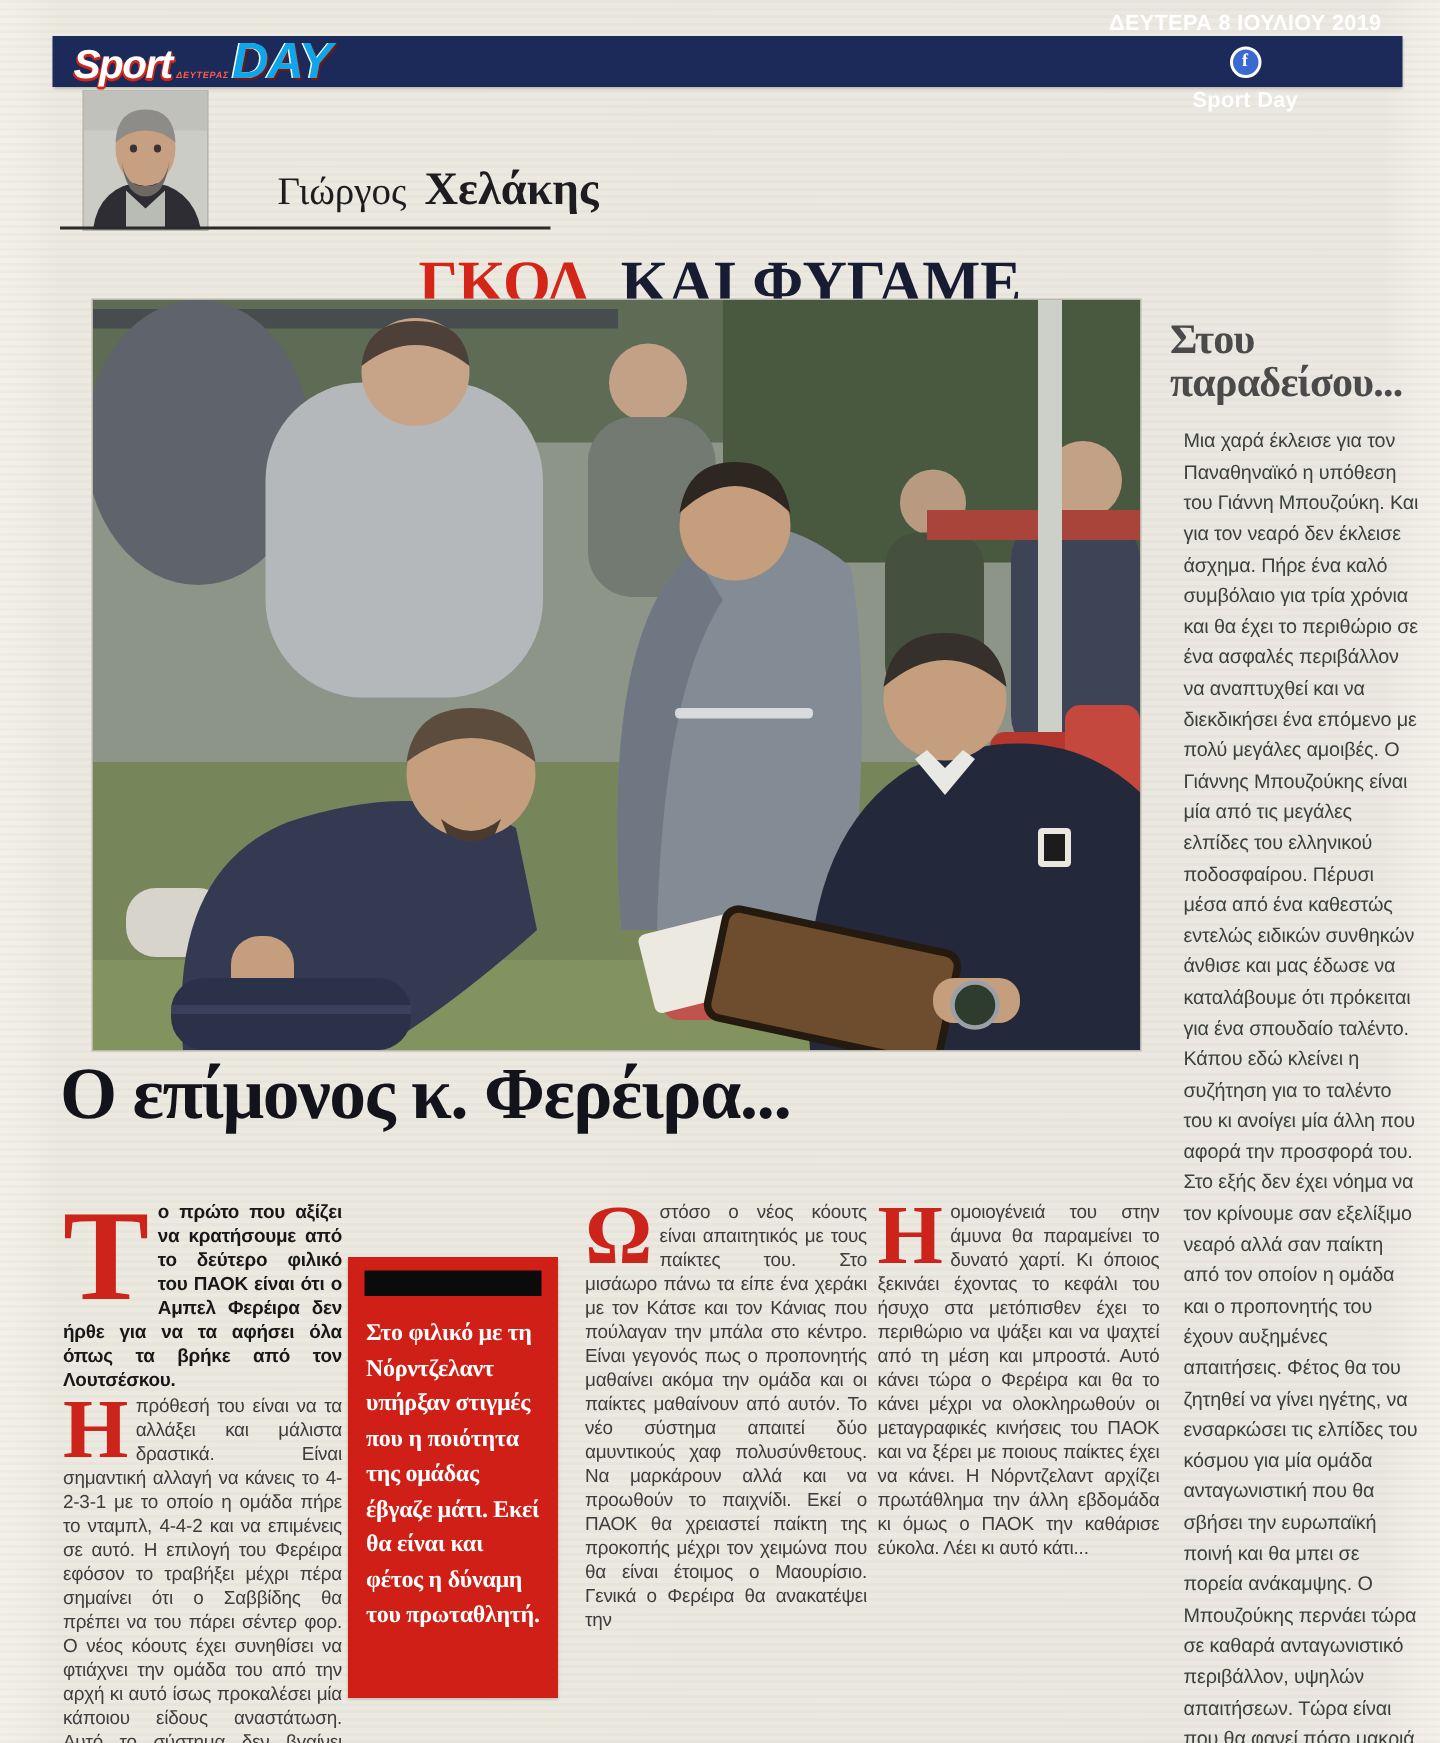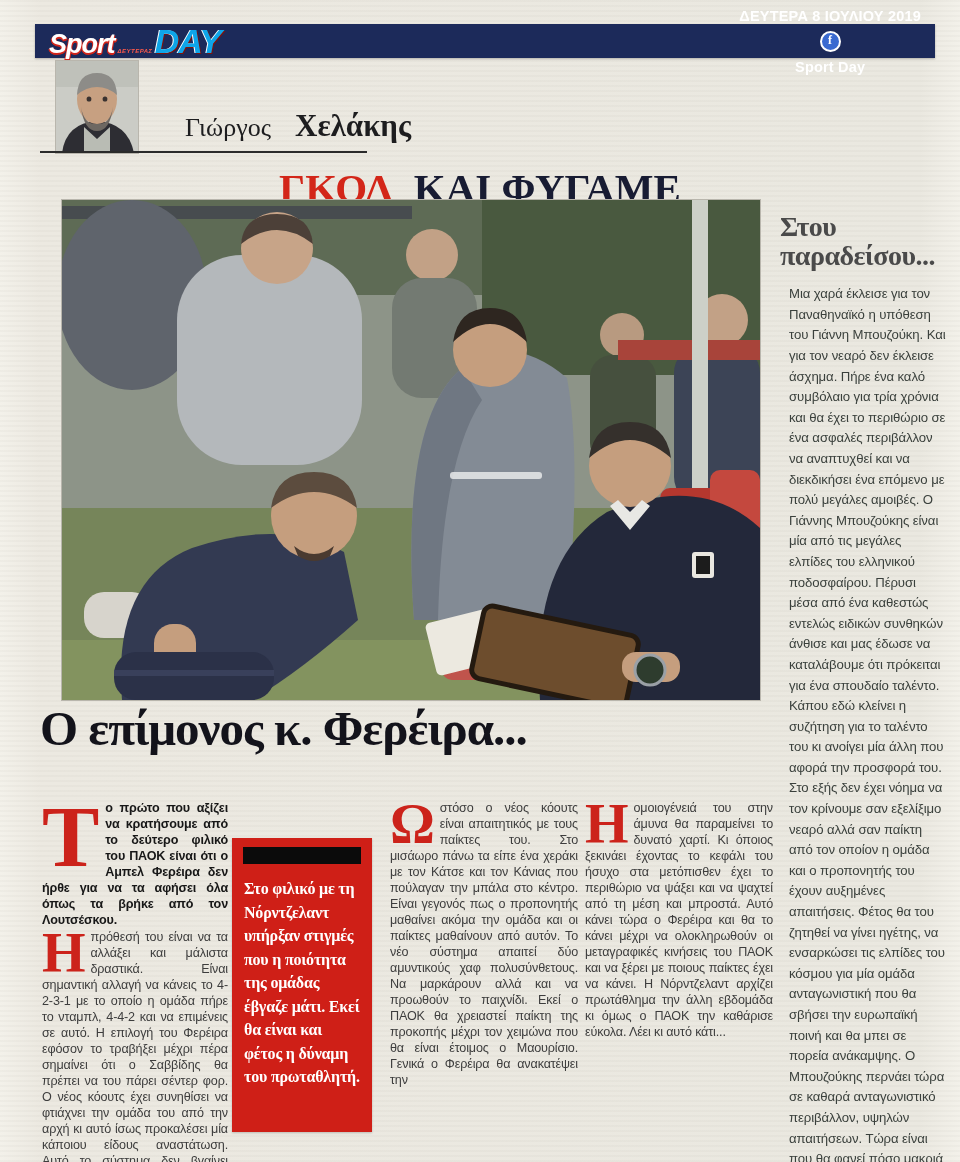--- a/index.html
+++ b/index.html
@@ -21,21 +21,21 @@
   .logo .day{font-size:34px;color:#0ea5e9;letter-spacing:-1px;
     text-shadow:-1px 0 0 #fff,1px 1px 0 #7e130d;}
   .dateline{display:flex;align-items:center;gap:7px;color:#fff;font-weight:bold;font-size:14.5px;letter-spacing:.2px;flex-direction:column;}
   .fb-icon{width:17px;height:17px;border-radius:50%;background:#3a6ad0;border:2px solid #fff;
     color:#fff;font:bold 12px/15px "Liberation Serif",serif;text-align:center;}
 
   
   .author-photo{left:55px;top:60px;width:82px;height:92px;border:1px solid #b9b6ad;background:#cfd0ca;}
   .author-name{left:185px;top:108px;white-space:nowrap;color:#1d1d1f;font-family:"Liberation Serif",serif;}
   .author-name .first{font-size:26px;}
-  .author-name .last{font-size:31px;font-weight:bold;margin-left:20px;text-align:center;}
+  .author-name .last{font-size:31px;font-weight:bold;margin-left:8px;text-align:center;}
   .author-rule{left:40px;top:151px;width:327px;height:2px;background:#2b2b2b;}
 
   
   .kicker{left:0;top:154px;width:960px;text-align:center;
     font-family:"Liberation Serif",serif;font-weight:900;font-size:41px;letter-spacing:0;line-height:1;margin-top:14px;}
   .kicker .accent{color:#d32619;}
   .kicker .rest{color:#181c33;margin-left:10px;}
 
   
   .photo{left:62px;top:200px;width:698px;height:500px;background:#8d9488;box-shadow:0 0 0 1px #b9b6ad;}

